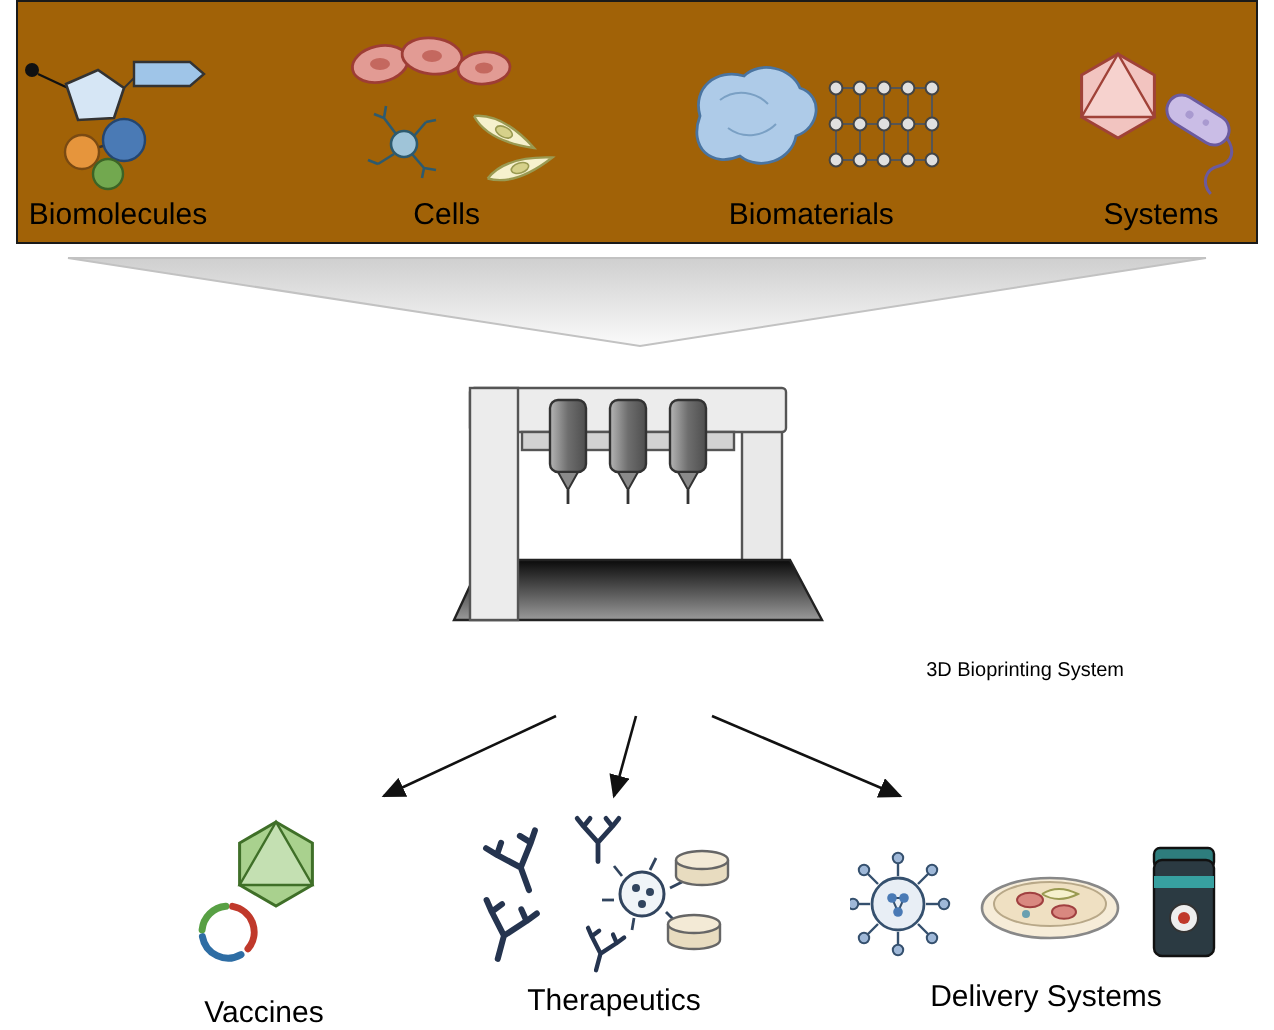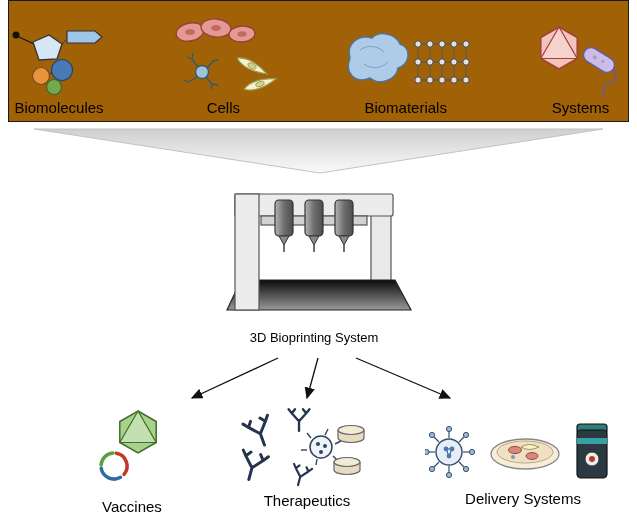--- a/index.html
+++ b/index.html
@@ -17,22 +17,22 @@
     display:flex; justify-content:space-between; align-items:flex-end;
     padding-bottom:5px;
   }
   .input-group { display:flex; flex-direction:column; align-items:center; gap:1px; }
   .diagram-label { font-size:15px; color:#000; white-space:nowrap; }
 
   .funnel { position:absolute; left:28px; top:127px; }
 
   .printer-icon-wrap { position:absolute; left:225px; top:184px; }
   .printer-label {
-    position:absolute; left:0; top:330px; width:628px;
-    text-align:center; font-size:13px; color:#000;
+    position:absolute; left:0; top:330px; width:562px;
+    text-align:right; font-size:10px; color:#000;
   }
 
   .arrows { position:absolute; left:0; top:352px; pointer-events:none; }
 
   .output-group { position:absolute; display:flex; flex-direction:column; align-items:center; gap:4px; }
   .output-vaccines   { left:84px;  top:406px; width:96px;gap:12px; }
   .output-therapeutics { left:232px; top:400px; width:150px; }
   .output-delivery   { left:418px; top:414px; width:210px; }
 </style>
 </head>

